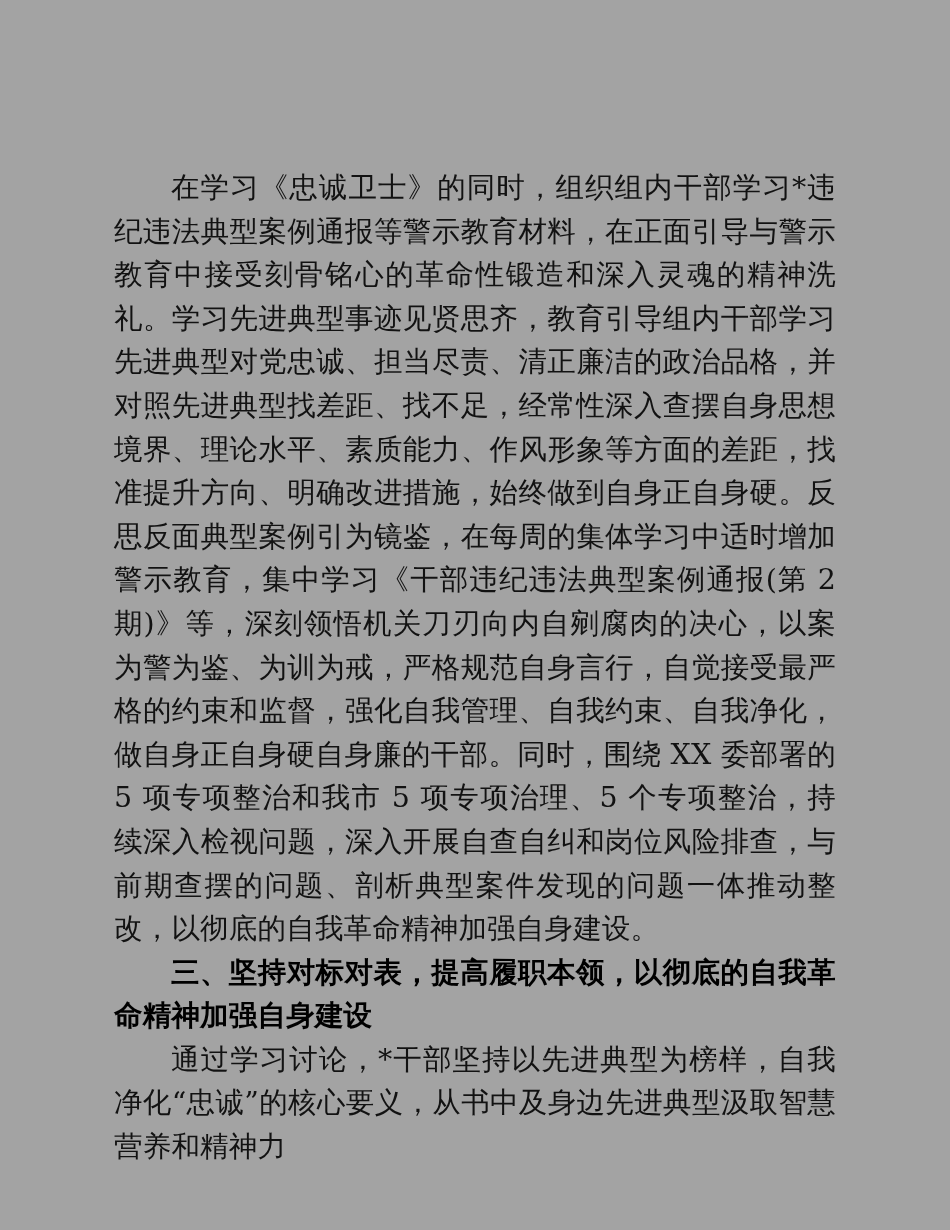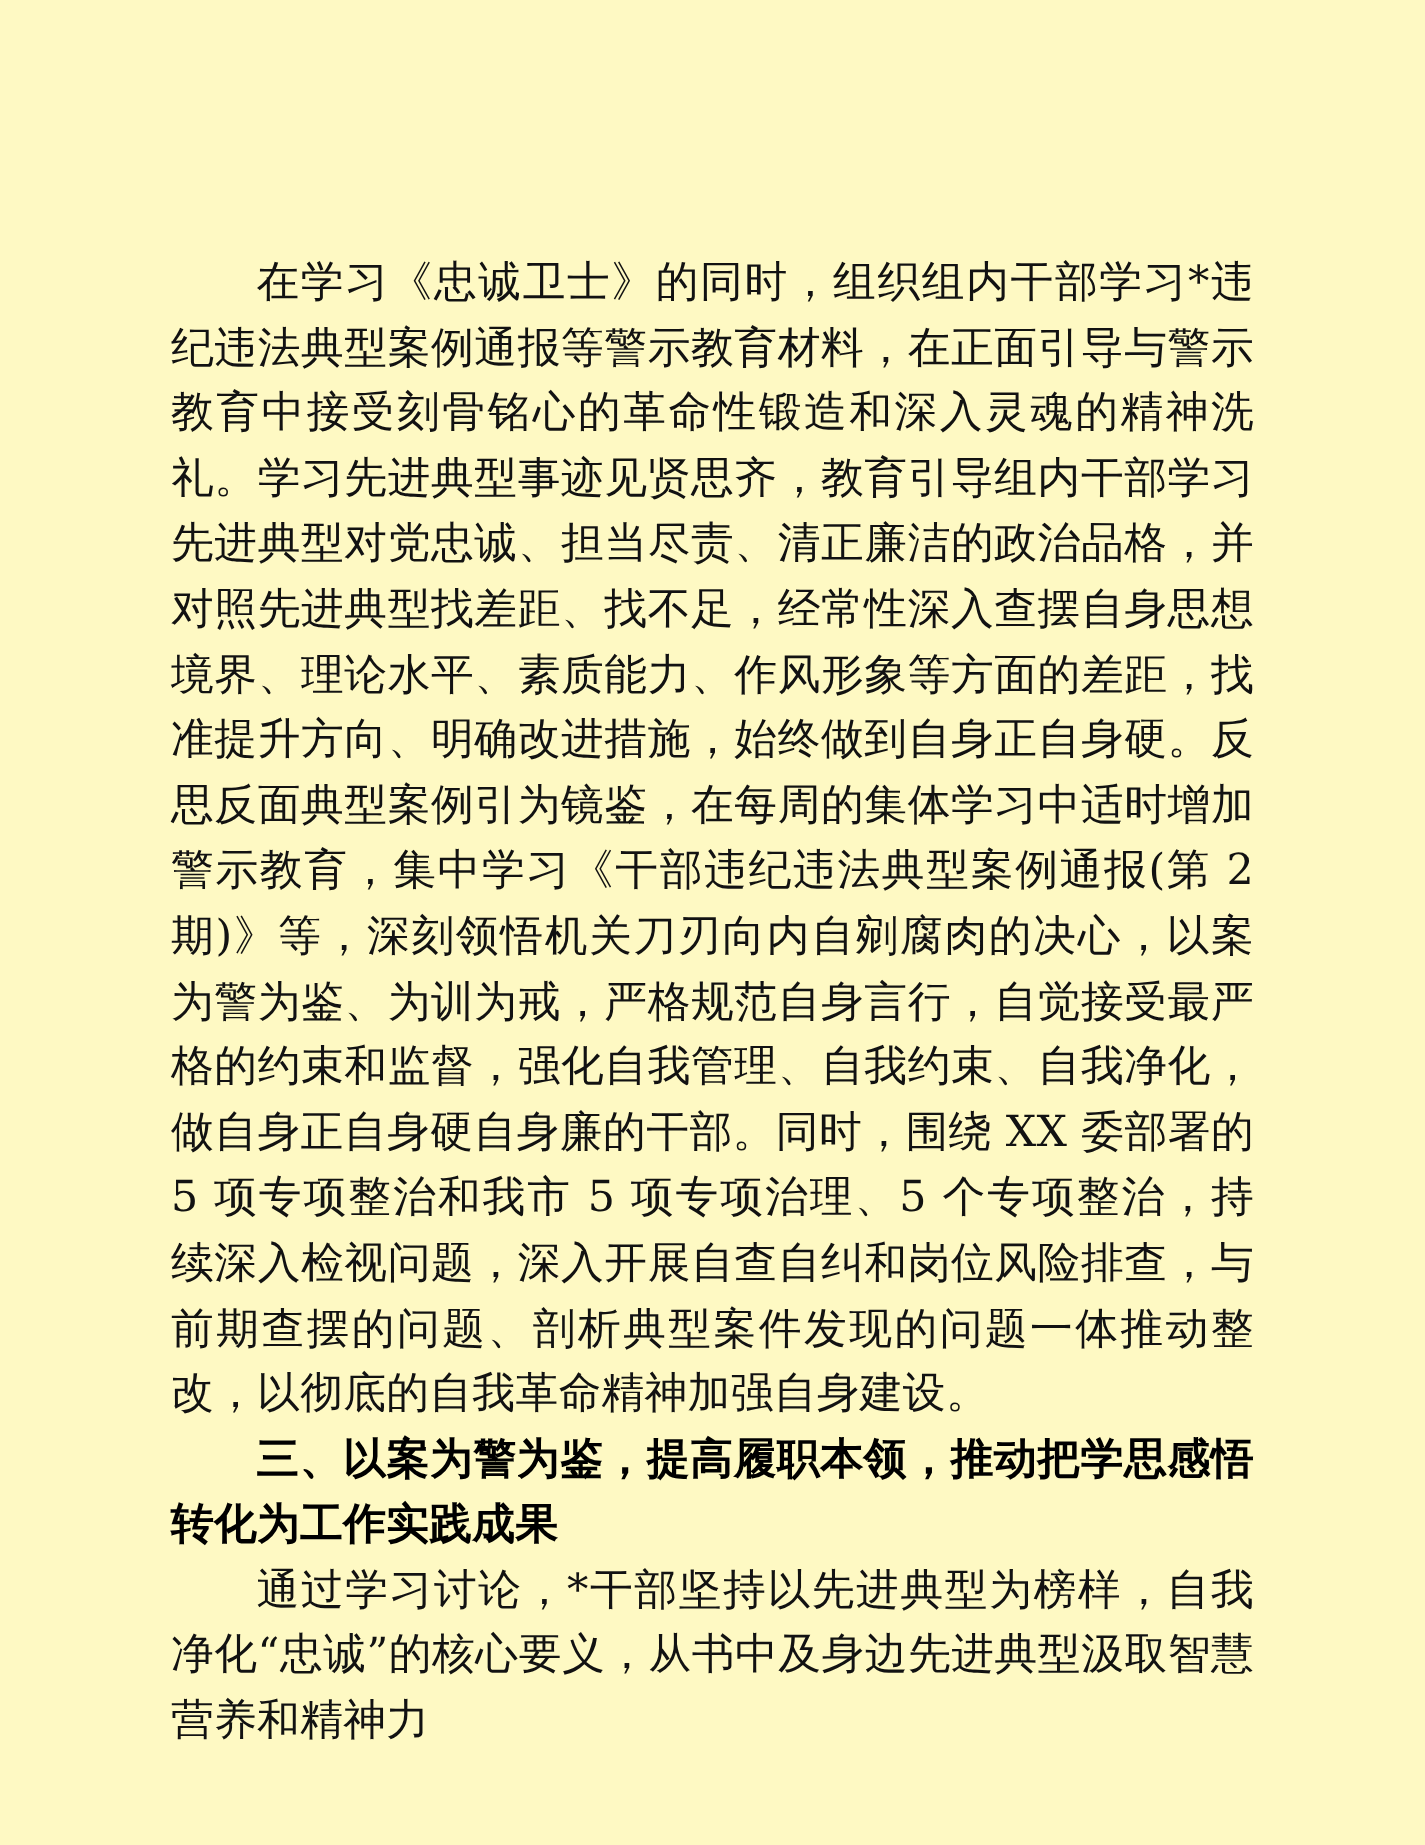--- a/index.html
+++ b/index.html
@@ -11,21 +11,21 @@
     height: 1230px;
     background: #ffffff;
     font-family: "DejaVu Serif", "Liberation Serif", serif;
     overflow: hidden;
   }
 
   #page {
     position: relative;
     width: 950px;
     height: 1230px;
-    background: #fef9c3;
+    background: #a3a3a3;
     box-sizing: border-box;
   }
 
   
   #content {
     position: absolute;
     left: 114px;
     top: 166px;
     width: 722px;
   }
@@ -61,18 +61,18 @@
   }
 </style>
 </head>
 <body>
 
 <div id="page">
   <div id="content">
 
     <p class="para body-text">在学习《忠诚卫士》的同时，组织组内干部学习*违纪违法典型案例通报等警示教育材料，在正面引导与警示教育中接受刻骨铭心的革命性锻造和深入灵魂的精神洗礼。学习先进典型事迹见贤思齐，教育引导组内干部学习先进典型对党忠诚、担当尽责、清正廉洁的政治品格，并对照先进典型找差距、找不足，经常性深入查摆自身思想境界、理论水平、素质能力、作风形象等方面的差距，找准提升方向、明确改进措施，始终做到自身正自身硬。反思反面典型案例引为镜鉴，在每周的集体学习中适时增加警示教育，集中学习《干部违纪违法典型案例通报(第 2 期)》等，深刻领悟机关刀刃向内自剜腐肉的决心，以案为警为鉴、为训为戒，严格规范自身言行，自觉接受最严格的约束和监督，强化自我管理、自我约束、自我净化，做自身正自身硬自身廉的干部。同时，围绕 XX 委部署的 5 项专项整治和我市 5 项专项治理、5 个专项整治，持续深入检视问题，深入开展自查自纠和岗位风险排查，与前期查摆的问题、剖析典型案件发现的问题一体推动整改，以彻底的自我革命精神加强自身建设。</p>
 
-    <p class="heading">三、以案为警为鉴，提高履职本领，推动把学思感悟转化为工作实践成果</p>
+    <p class="heading">三、坚持对标对表，提高履职本领，以彻底的自我革命精神加强自身建设</p>
 
     <p class="para body-text">通过学习讨论，*干部坚持以先进典型为榜样，自我净化“忠诚”的核心要义，从书中及身边先进典型汲取智慧营养和精神力</p>
 
   </div>
 </div>
 
 </body></html>

